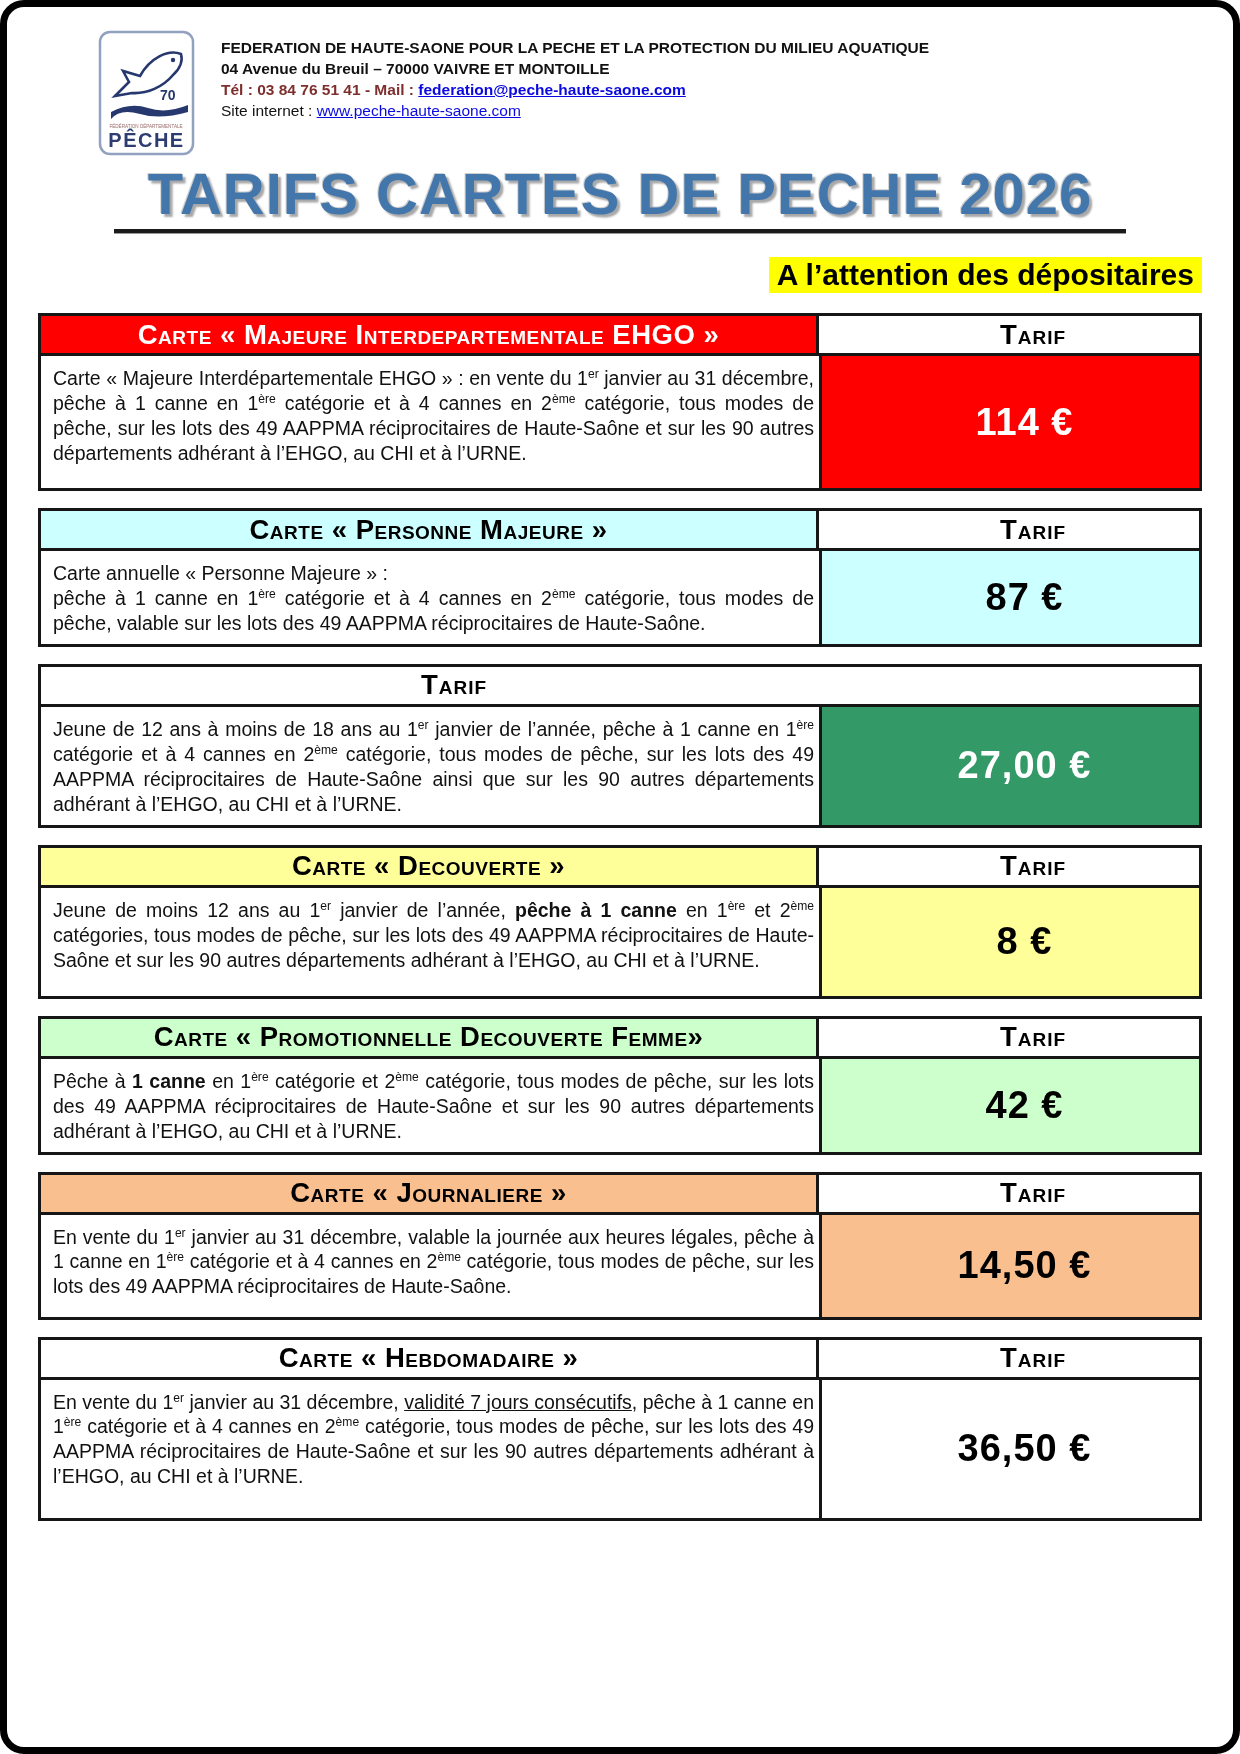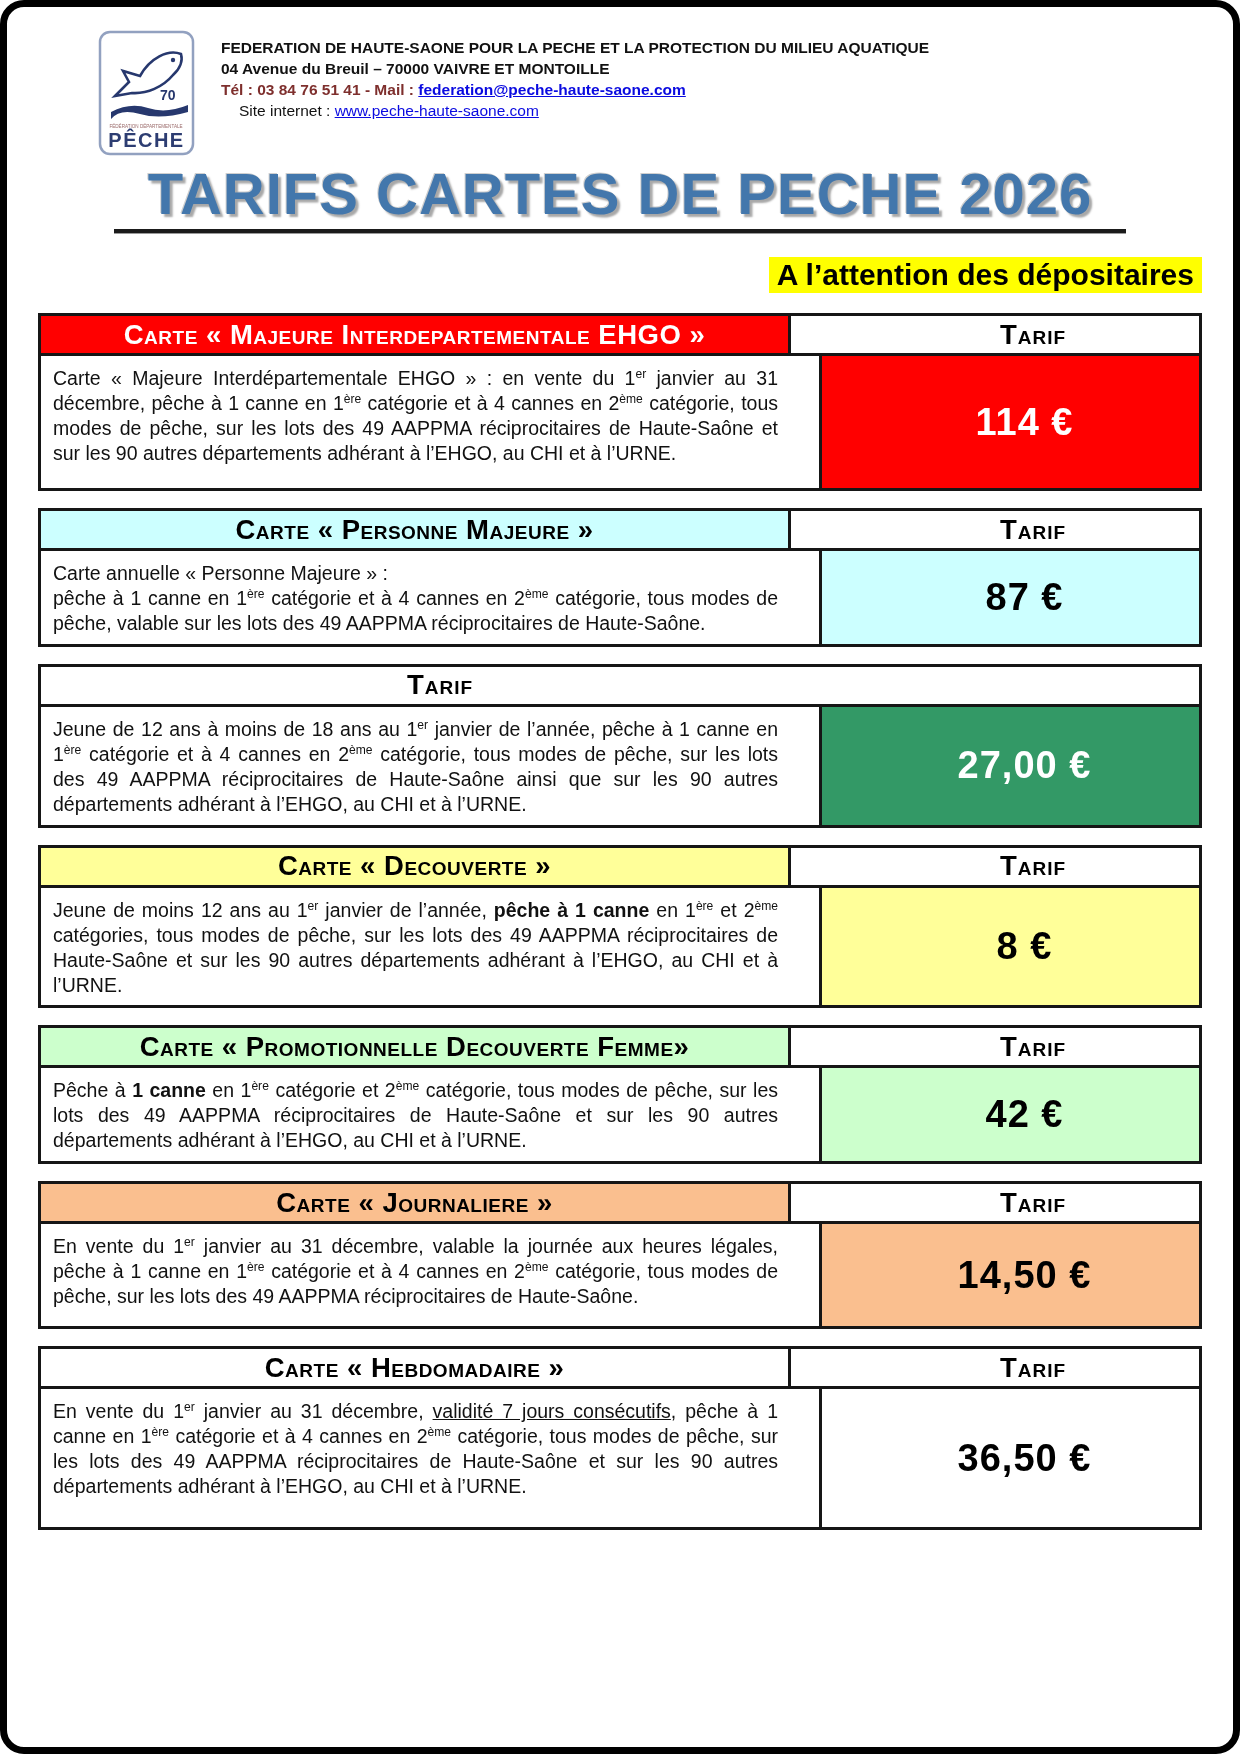--- a/index.html
+++ b/index.html
@@ -21,21 +21,21 @@
   .content{padding:30px 38px 0 38px;box-sizing:border-box;}
 
   
   .hdr-top{display:flex;gap:26px;margin-left:60px;}
   .logo-box{flex:0 0 auto;}
   .hdr-info{margin-top:8px;font-size:15.5px;line-height:1.35;}
   .hdr-info .b{font-weight:bold;}
   .line-tel{font-weight:bold;color:#7e2f2d;}
   a.doclink{color:#0a0ae0;text-decoration:underline;cursor:pointer;text-align:right;}
   .line-mail a{font-weight:bold;}
-  .line-site{font-weight:normal;color:#111;margin-left:18px;}
+  .line-site{font-weight:normal;color:#111;}
 
   
   .title-wrap{text-align:center;}
   .big-title{
     display:inline-block;
     font-size:58px;font-weight:bold;letter-spacing:1px;
     color:#4377ac;
     text-shadow:3px 3px 2px #a8a8a8, -1px -1px 0 #cfcfcf;
     white-space:nowrap;
   }
@@ -43,38 +43,38 @@
 
   .subtitle-wrap{text-align:right;margin-top:24px;}
   .subtitle{
     display:inline-block;background:#ffff00;color:#000;
     font-size:30px;font-weight:bold;padding:1px 8px;
   }
 
   
   .cards{margin-top:20px;display:flex;flex-direction:column;gap:17px;}
   .card{border:3px solid #161616;background:#fff;}
-  .row{display:grid;grid-template-columns:1fr 380px;gap:28px;}
+  .row{display:grid;grid-template-columns:1fr 380px;}
   .name-cell{
     background:var(--accent,#fff);color:var(--ink,#000);
     border-right:3px solid #161616;
     display:flex;align-items:center;justify-content:center;
     height:37px;
     font-variant:small-caps;font-weight:bold;font-size:27.5px;letter-spacing:.5px;
     white-space:nowrap;
   }
   .tarif-cell{
     background:#fff;color:#000;
     display:flex;align-items:center;justify-content:center;
     height:37px;
     font-variant:small-caps;font-weight:bold;font-size:27.5px;letter-spacing:1px;padding-left:48px;
   }
   .body-row{border-top:3px solid #161616;}
   .desc{
-    padding:10px 13px 8px 12px;
+    padding:10px 5px 8px 12px;
     font-size:19.5px;line-height:1.28;text-align:justify;
     box-sizing:border-box;
     border-radius:27px;
   }
   .desc sup{font-size:.62em;line-height:0;vertical-align:super;}
   .price-cell{
     background:var(--accent,#fff);color:var(--ink,#000);
     border-left:3px solid #161616;
     display:flex;align-items:center;justify-content:center;
     font-size:38px;font-weight:bold;letter-spacing:1px;padding-left:28px;

